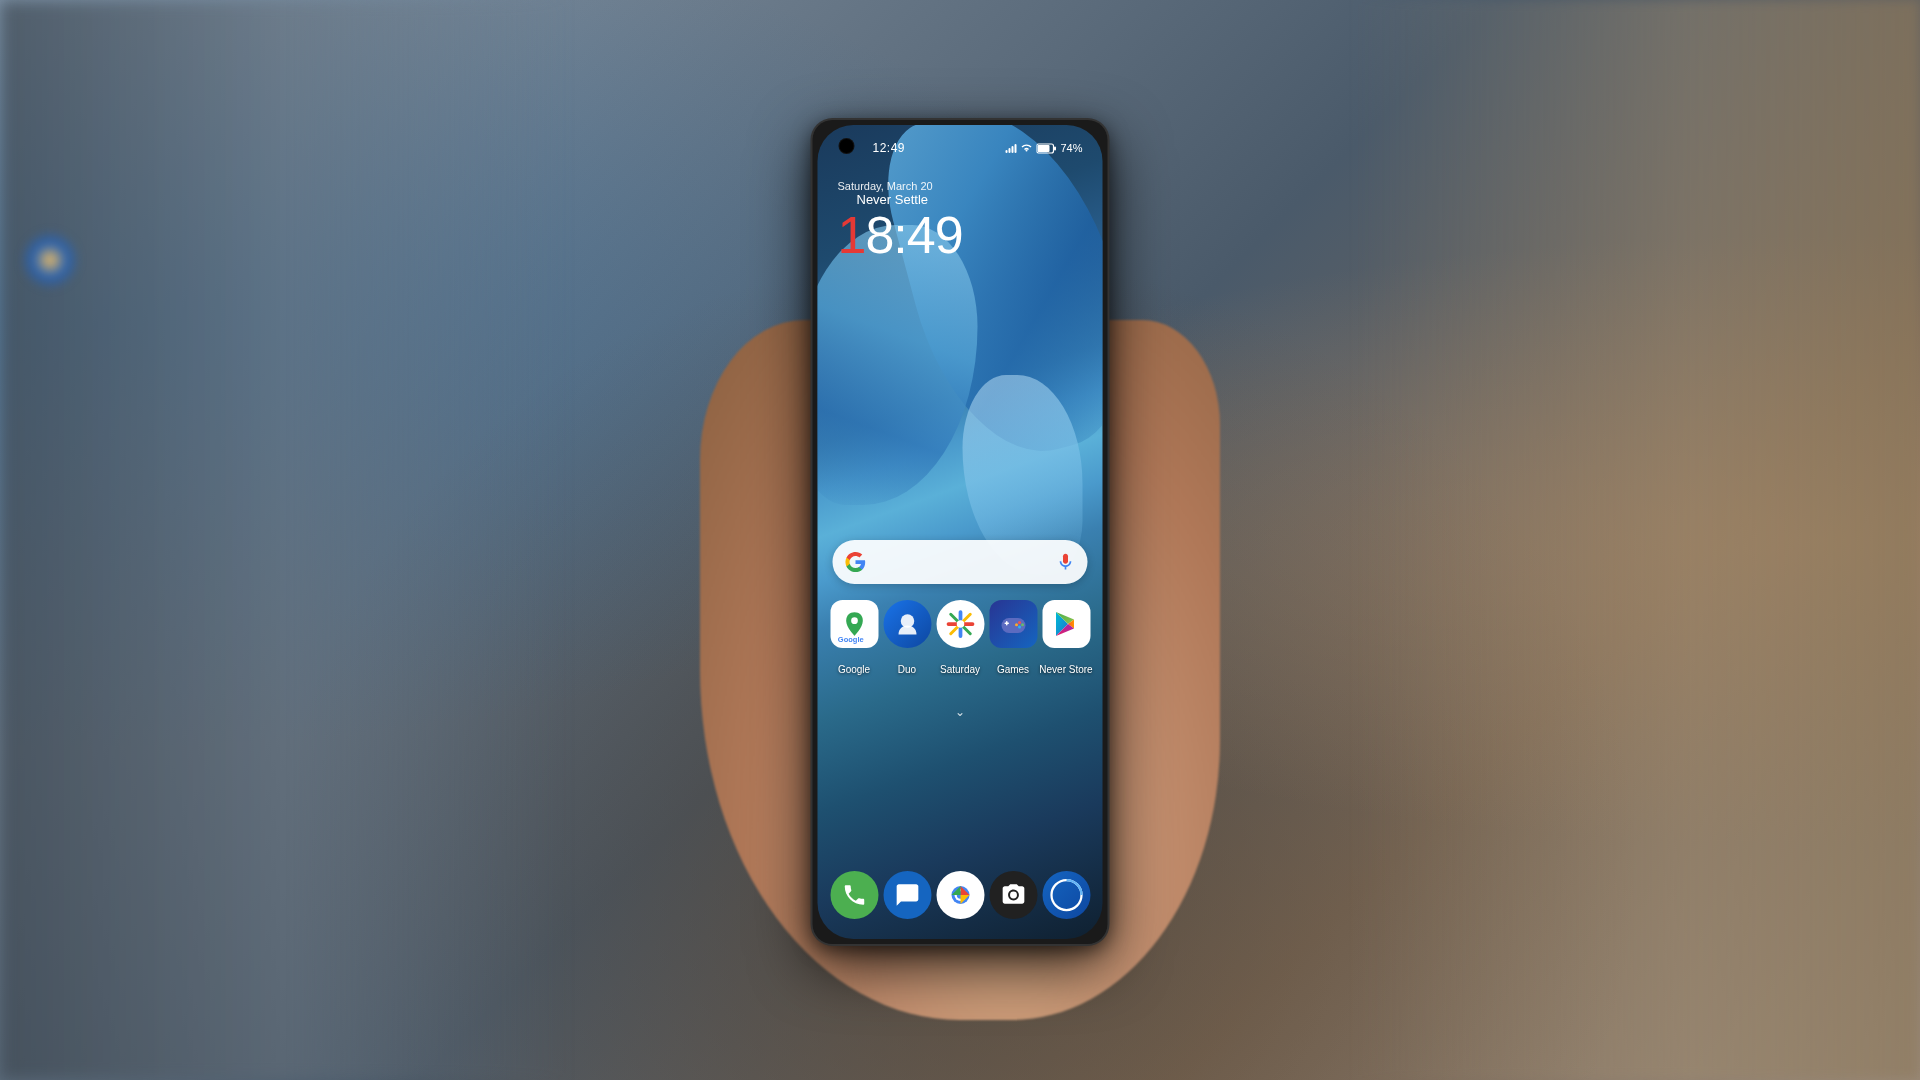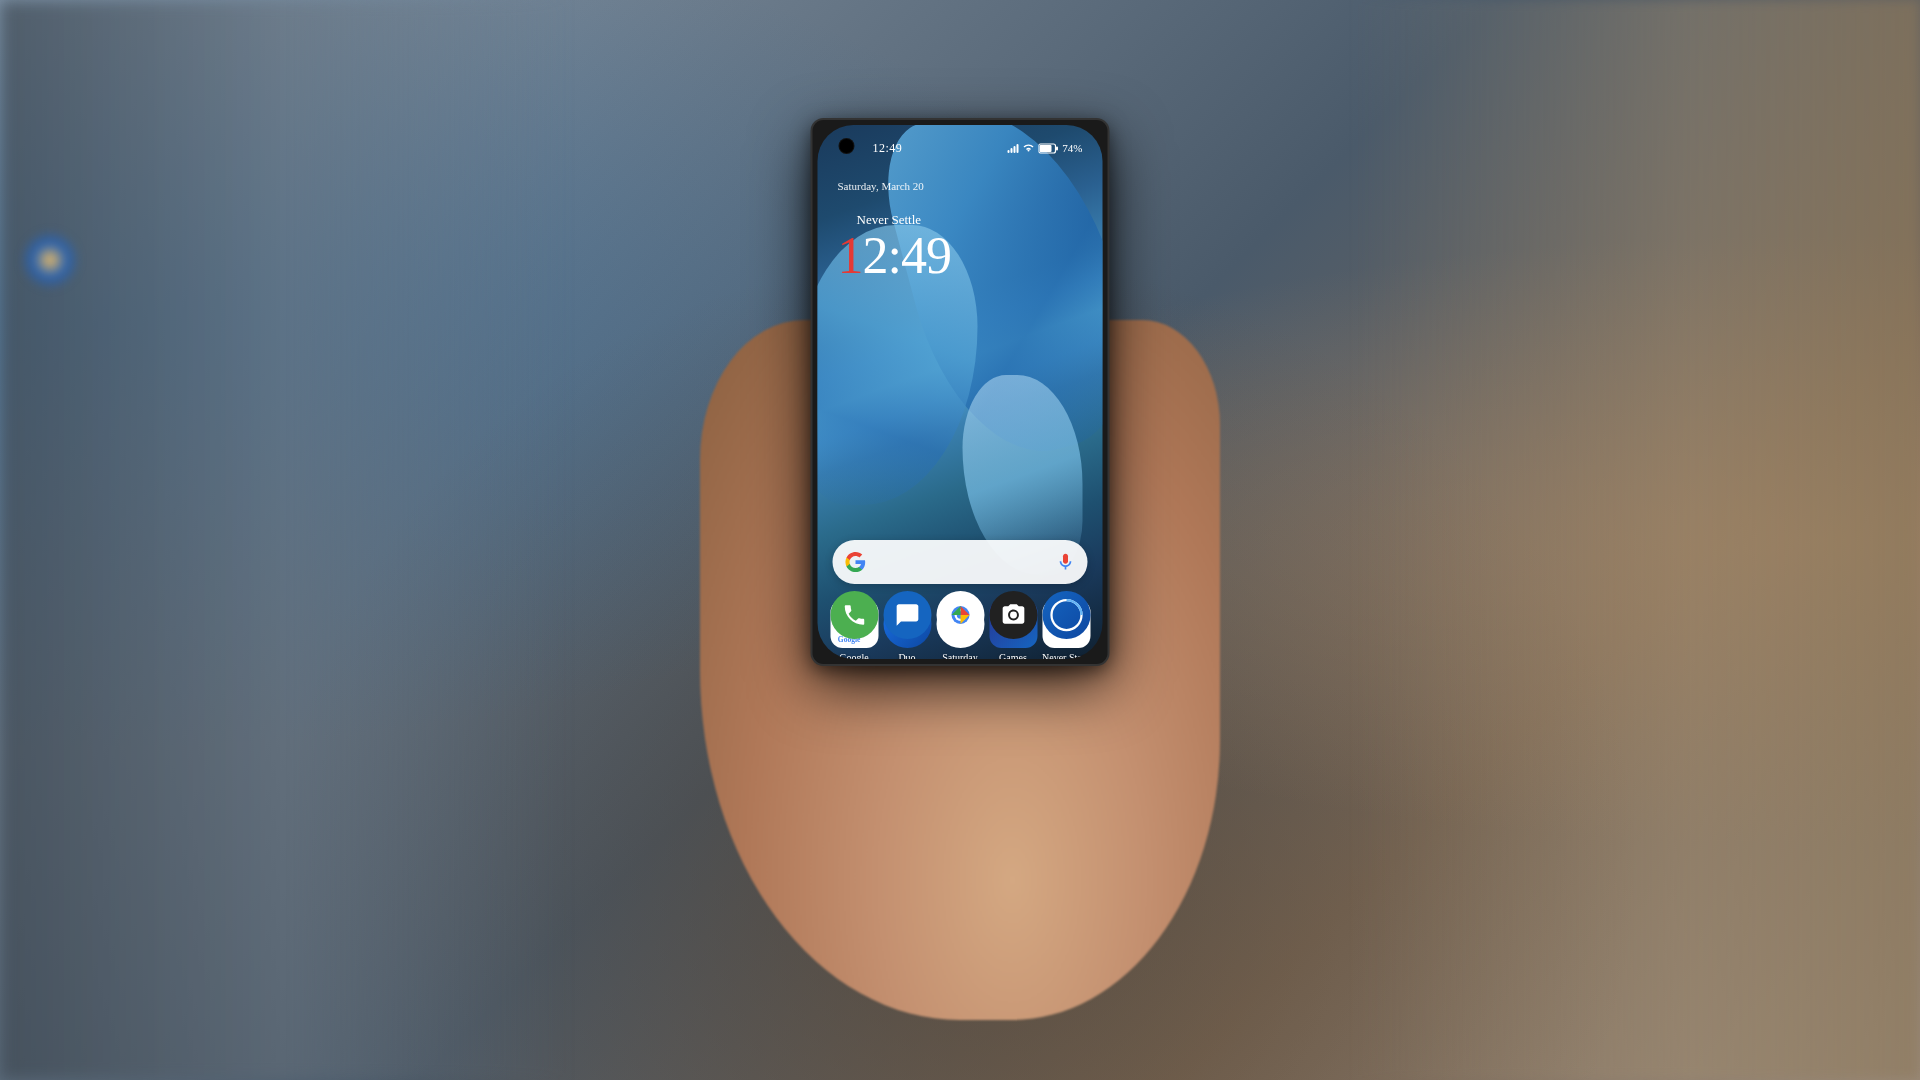--- a/index.html
+++ b/index.html
@@ -82,29 +82,28 @@
       filter: blur(1px);
     }
 
     
     .phone {
       position: absolute;
       top: 30px;
       left: 50%;
       transform: translateX(-50%);
       width: 295px;
-      height: 544px;
+      height: 824px;
       background: #1a1a1a;
-      border-radius: 11px;
+      border-radius: 20px;
       box-shadow:
         0 0 0 2px #333,
         0 20px 60px rgba(0,0,0,0.8),
         0 5px 20px rgba(0,0,0,0.6);
       overflow: hidden;
-      font-family: Liberation Serif, serif;
     }
 
     
     .phone-screen {
       position: absolute;
       top: 5px;
       left: 5px;
       right: 5px;
       bottom: 5px;
       border-radius: 36px;
@@ -213,21 +212,21 @@
       position: absolute;
       top: 55px;
       left: 20px;
       color: white;
       z-index: 5;
     }
 
     .ls-date {
       font-size: 11px;
       opacity: 0.9;
-      margin-bottom: 20px;
+      margin-bottom: 0;
     }
 
     .ls-tagline {
       font-size: 13px;
       font-weight: 500;
       margin-bottom: 2px;
       padding-left: 19px;
     }
 
     .ls-clock {
@@ -283,21 +282,21 @@
       justify-content: space-around;
       align-items: flex-start;
       z-index: 10;
     }
 
     .app-item {
       display: flex;
       flex-direction: column;
       align-items: center;
       width: 52px;
-      gap: 4px;
+      gap: 16px;
       cursor: pointer;
     }
 
     .app-icon {
       width: 48px;
       height: 48px;
       border-radius: 12px;
       display: flex;
       align-items: center;
       justify-content: center;
@@ -440,21 +439,21 @@
             <rect x="1" y="2" width="12" height="7" rx="1" fill="white"></rect>
           </svg>
           <span style="font-size:11px; color:white;">74%</span>
         </div>
       </div>
 
       <div class="lockscreen-info">
         <div class="ls-date">Saturday, March 20</div>
         <div class="ls-tagline">Never Settle</div>
         <div class="ls-clock">
-          <span class="ls-clock-red">1</span><span>2:49</span>
+          <span class="ls-clock-red">1</span><span>8:49</span>
         </div>
       </div>
 
       <div class="search-bar">
 
         <svg class="google-g" viewBox="0 0 24 24">
           <path d="M22.56 12.25c0-.78-.07-1.53-.2-2.25H12v4.26h5.92c-.26 1.37-1.04 2.53-2.21 3.31v2.77h3.57c2.08-1.92 3.28-4.74 3.28-8.09z" fill="#4285F4"></path>
           <path d="M12 23c2.97 0 5.46-.98 7.28-2.66l-3.57-2.77c-.98.66-2.23 1.06-3.71 1.06-2.86 0-5.29-1.93-6.16-4.53H2.18v2.84C3.99 20.53 7.7 23 12 23z" fill="#34A853"></path>
           <path d="M5.84 14.09c-.22-.66-.35-1.36-.35-2.09s.13-1.43.35-2.09V7.07H2.18C1.43 8.55 1 10.22 1 12s.43 3.45 1.18 4.93l2.85-2.22.81-.62z" fill="#FBBC05"></path>
           <path d="M12 5.38c1.62 0 3.06.56 4.21 1.64l3.15-3.15C17.45 2.09 14.97 1 12 1 7.7 1 3.99 3.47 2.18 7.07l3.66 2.84c.87-2.6 3.3-4.53 6.16-4.53z" fill="#EA4335"></path>

